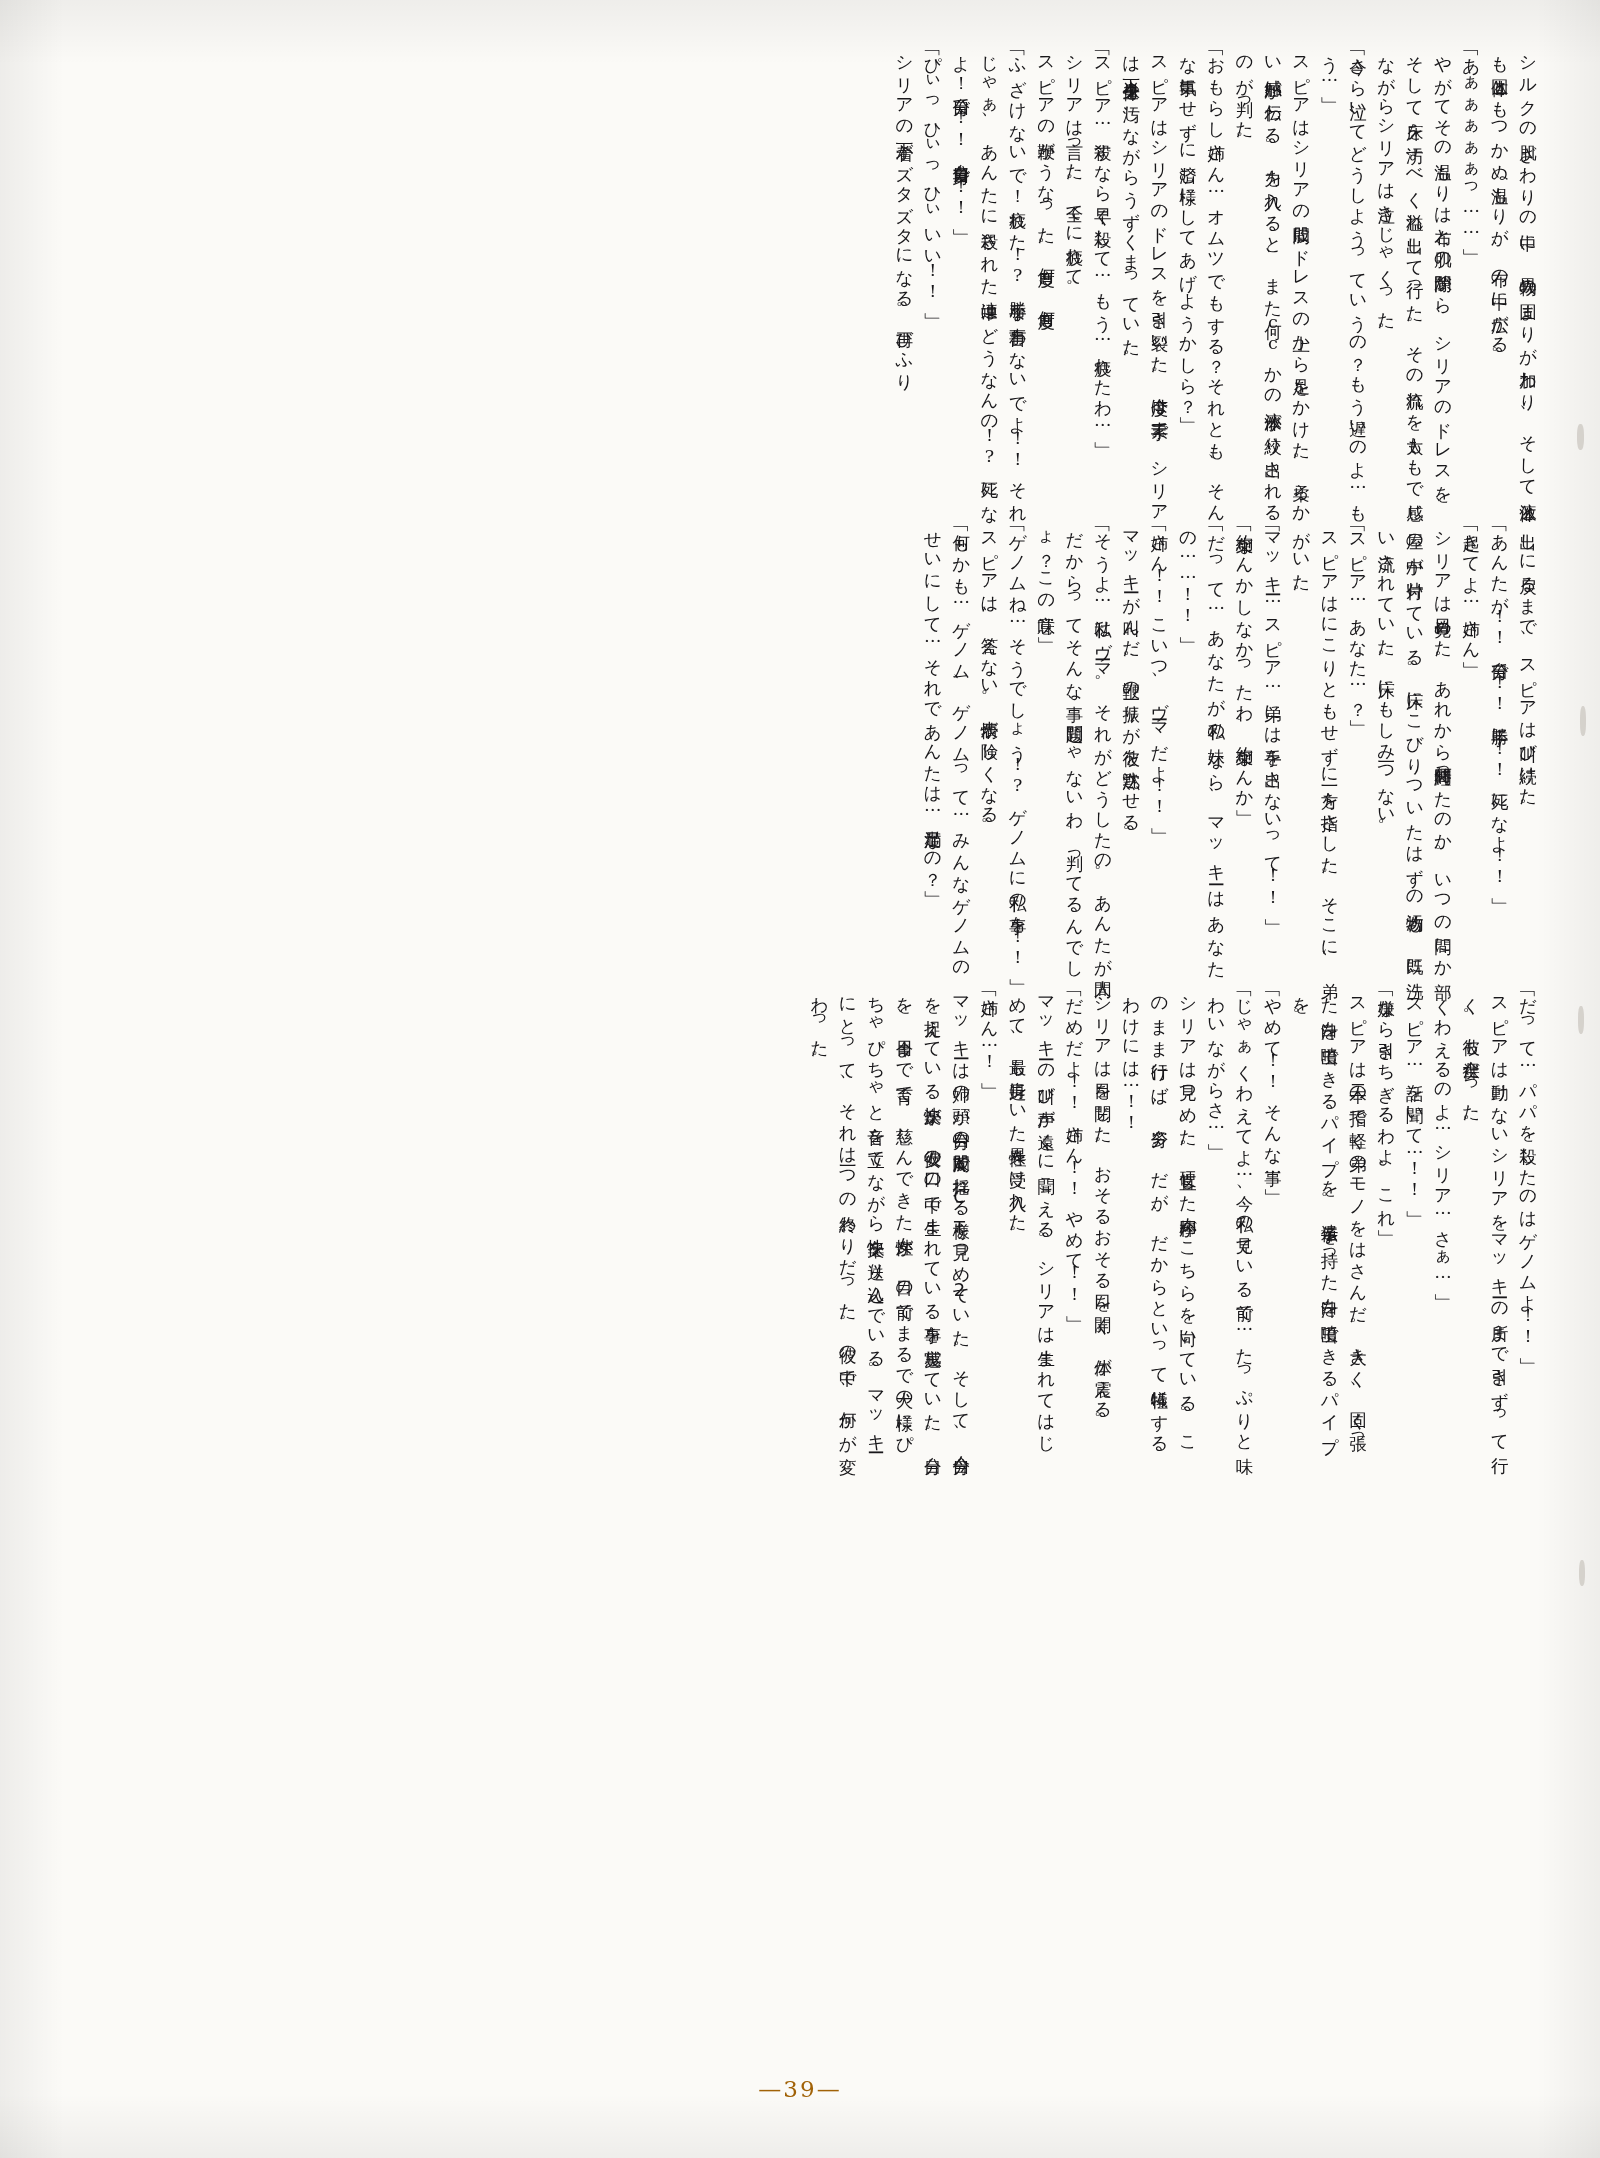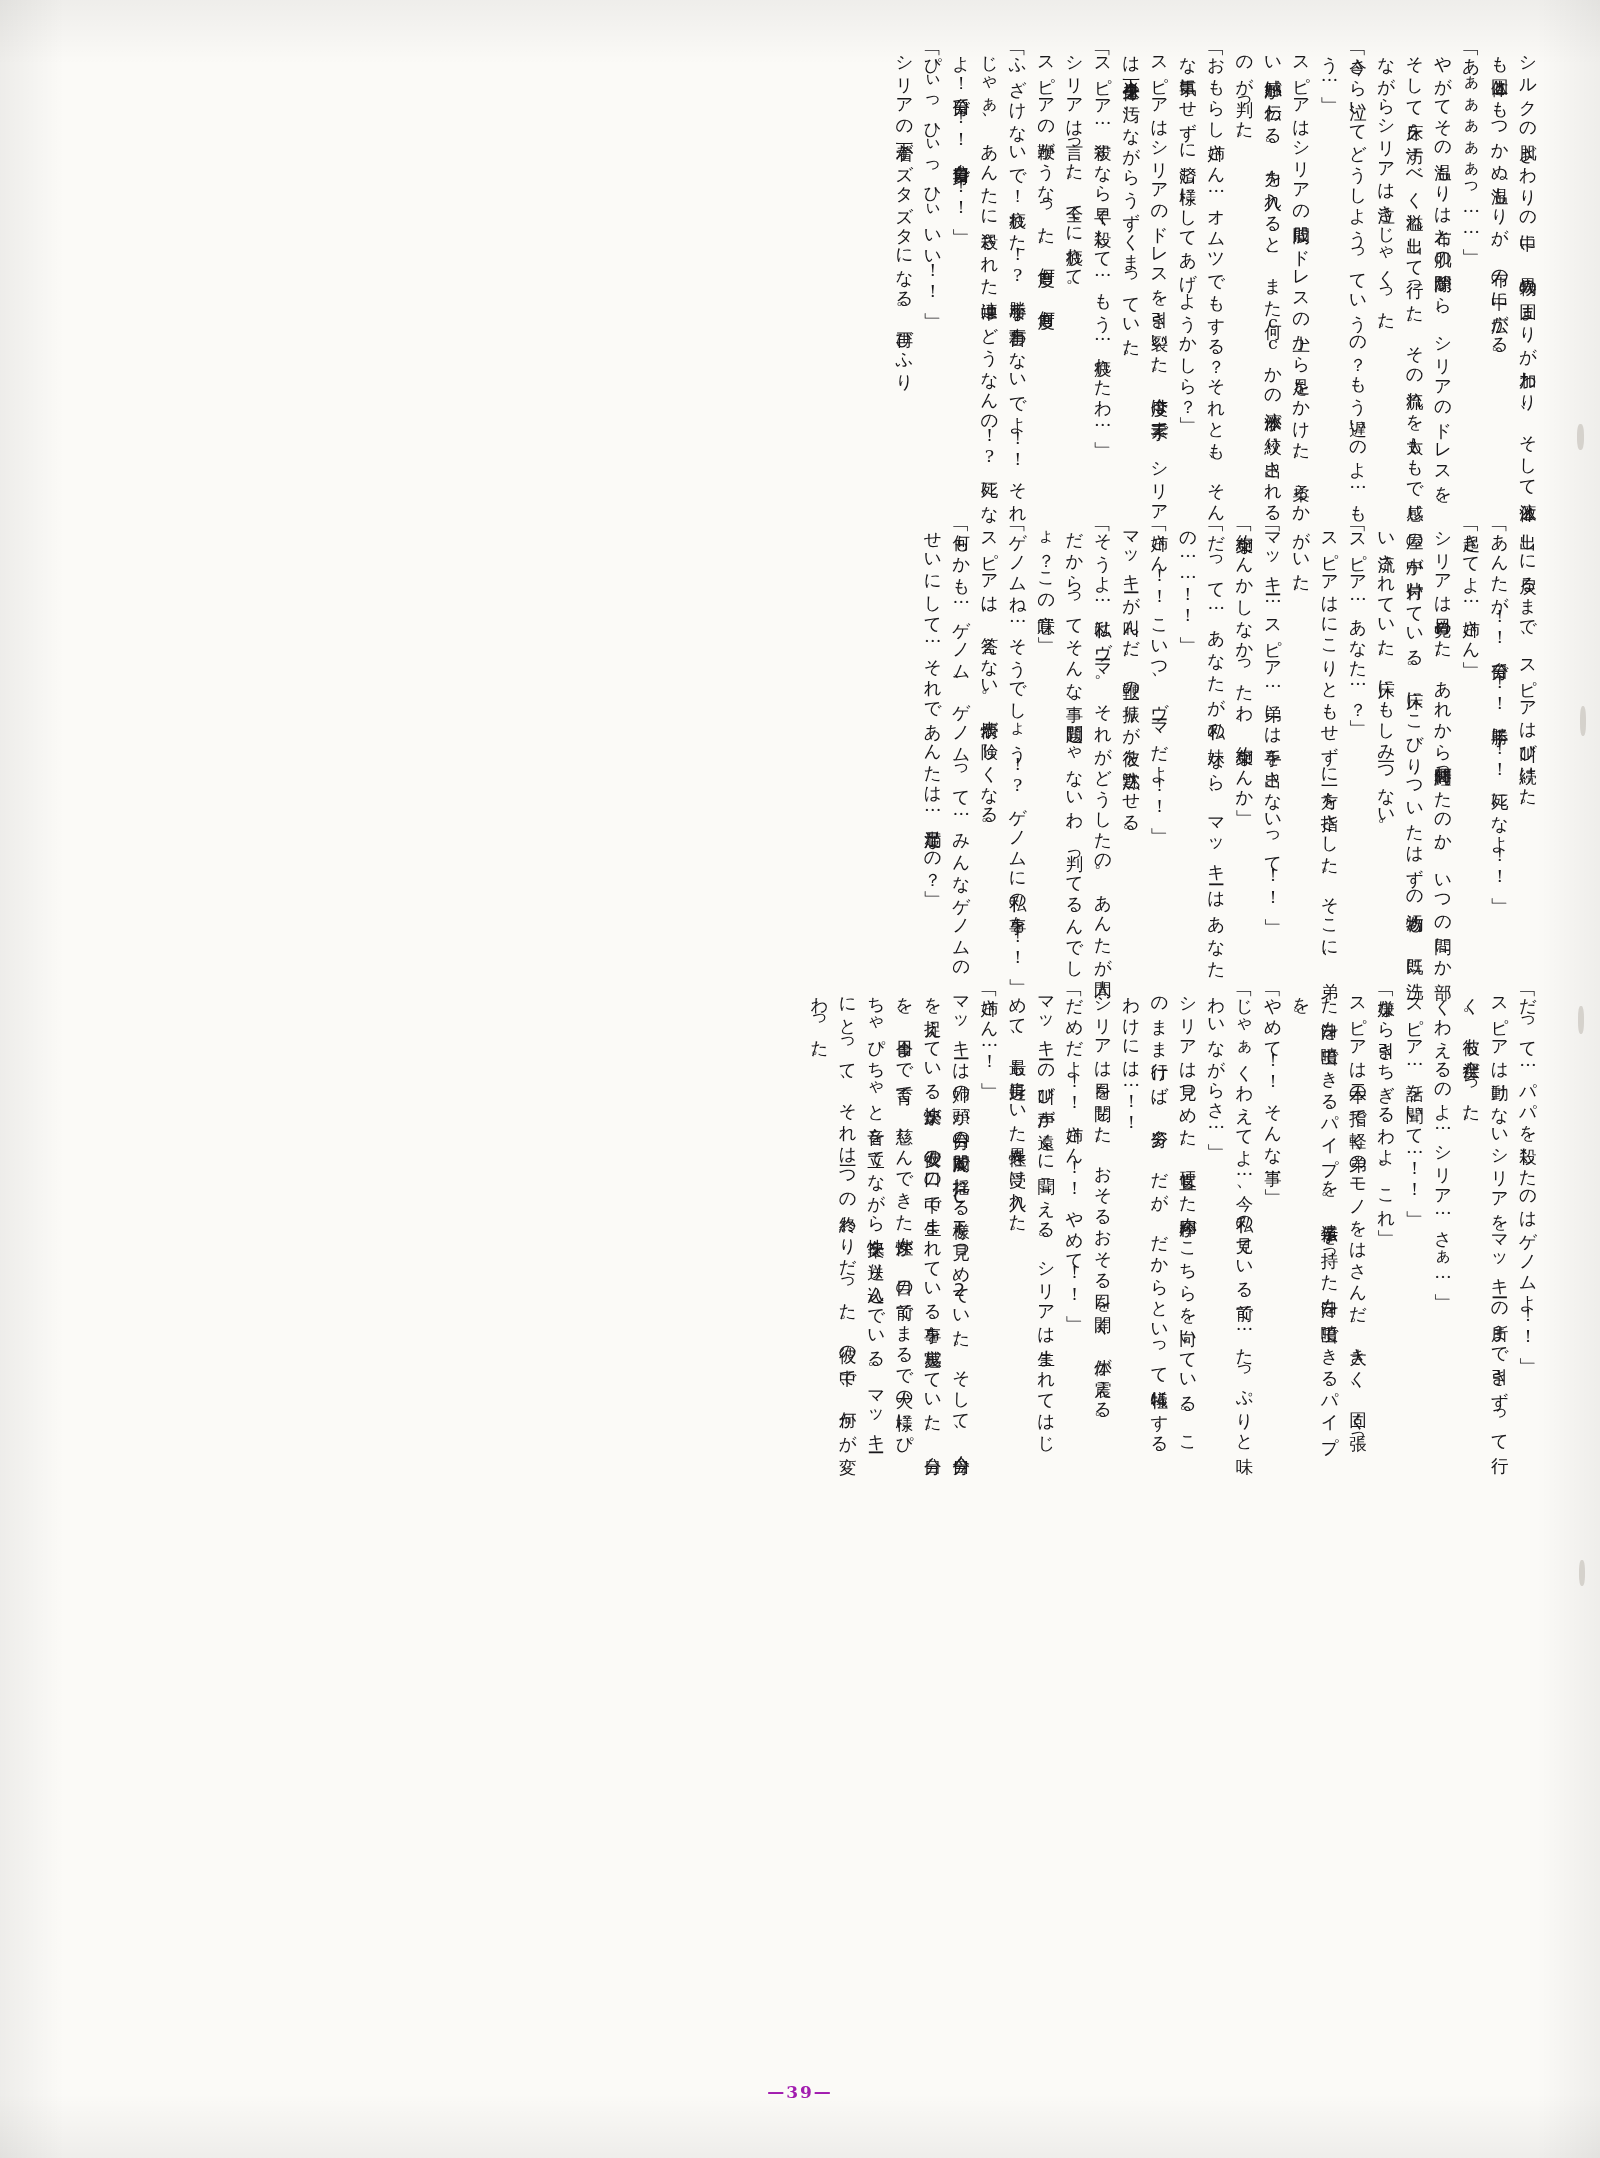--- a/index.html
+++ b/index.html
@@ -74,24 +74,23 @@
     color: #18171a;
   }
 
   .page-number {
     position: absolute;
     left: 0;
     right: 0;
     bottom: 56px;
     text-align: center;
     font-family: "DejaVu Serif", "Liberation Serif", serif;
-    font-size: 17px;
+    font-size: 23px;
     letter-spacing: 2px;
-    color: #a21caf;
-    font-weight: bold;
+    color: #a16207;
   }
 </style>
 </head>
 <body>
 
 <div id="page">
 
   <div class="blotch" style="top:424px; right:16px; width:7px; height:26px;"></div>
   <div class="blotch" style="top:706px; right:14px; width:6px; height:30px;"></div>
   <div class="blotch" style="top:1006px; right:16px; width:6px; height:28px;"></div>

